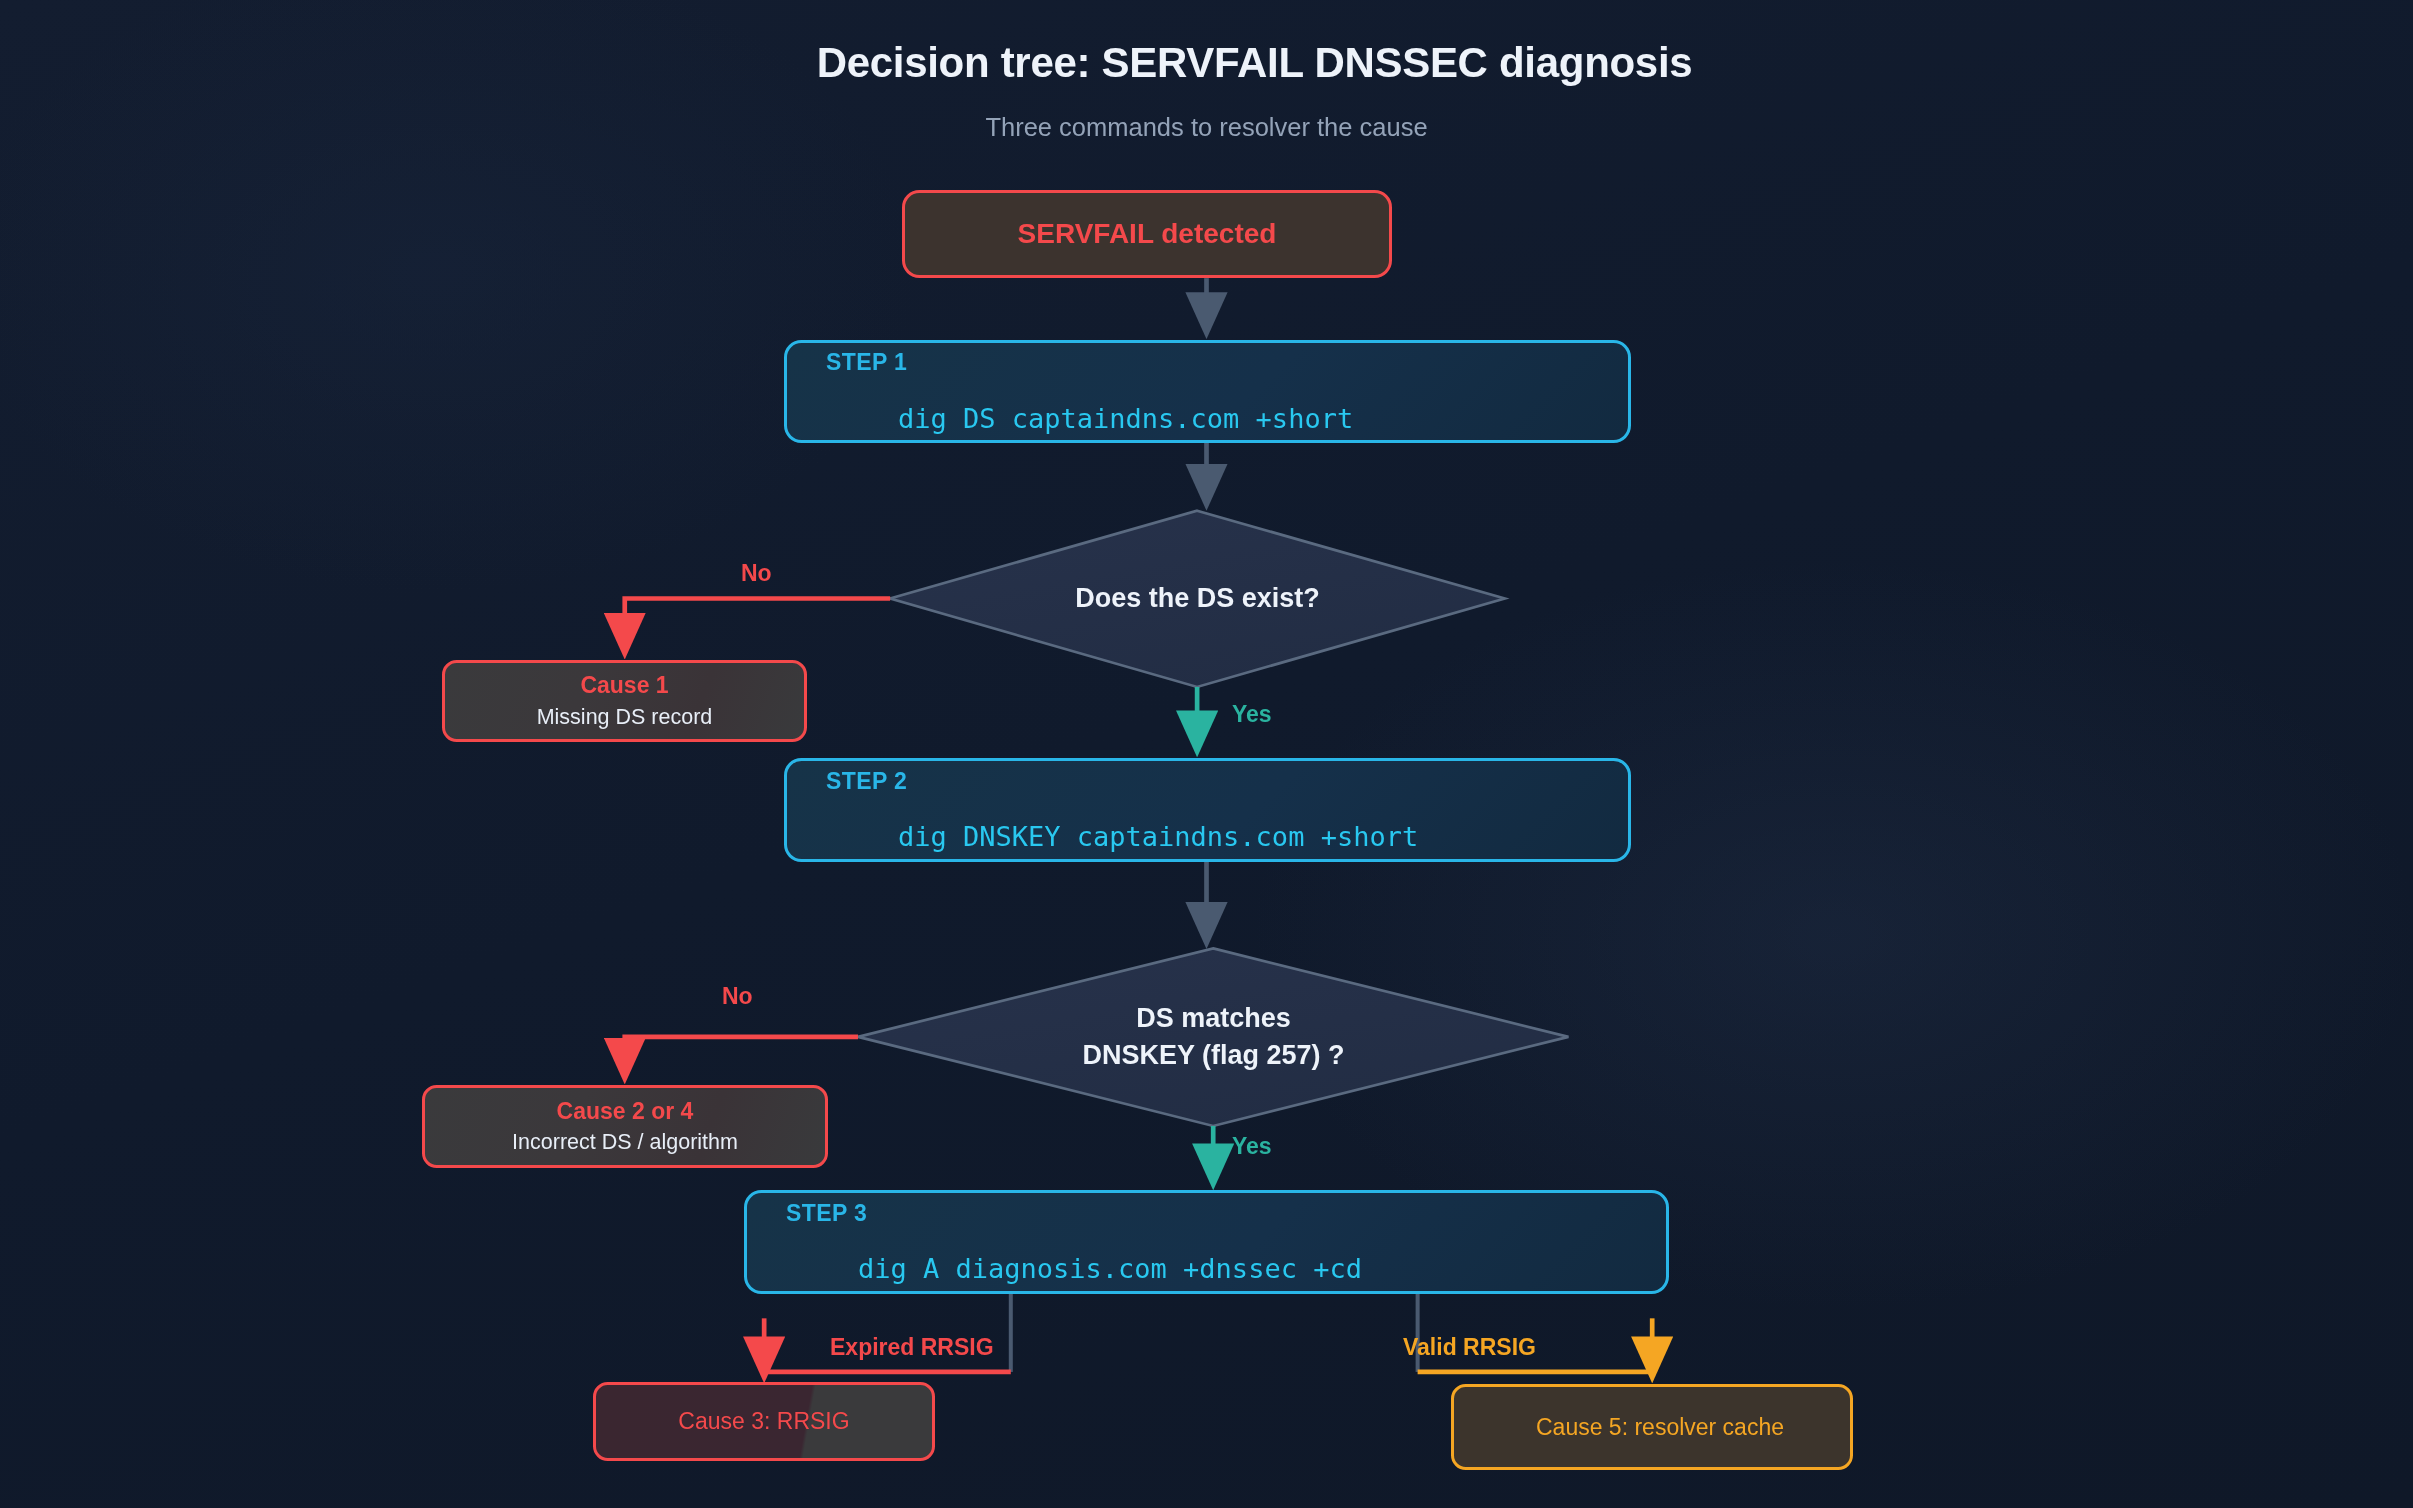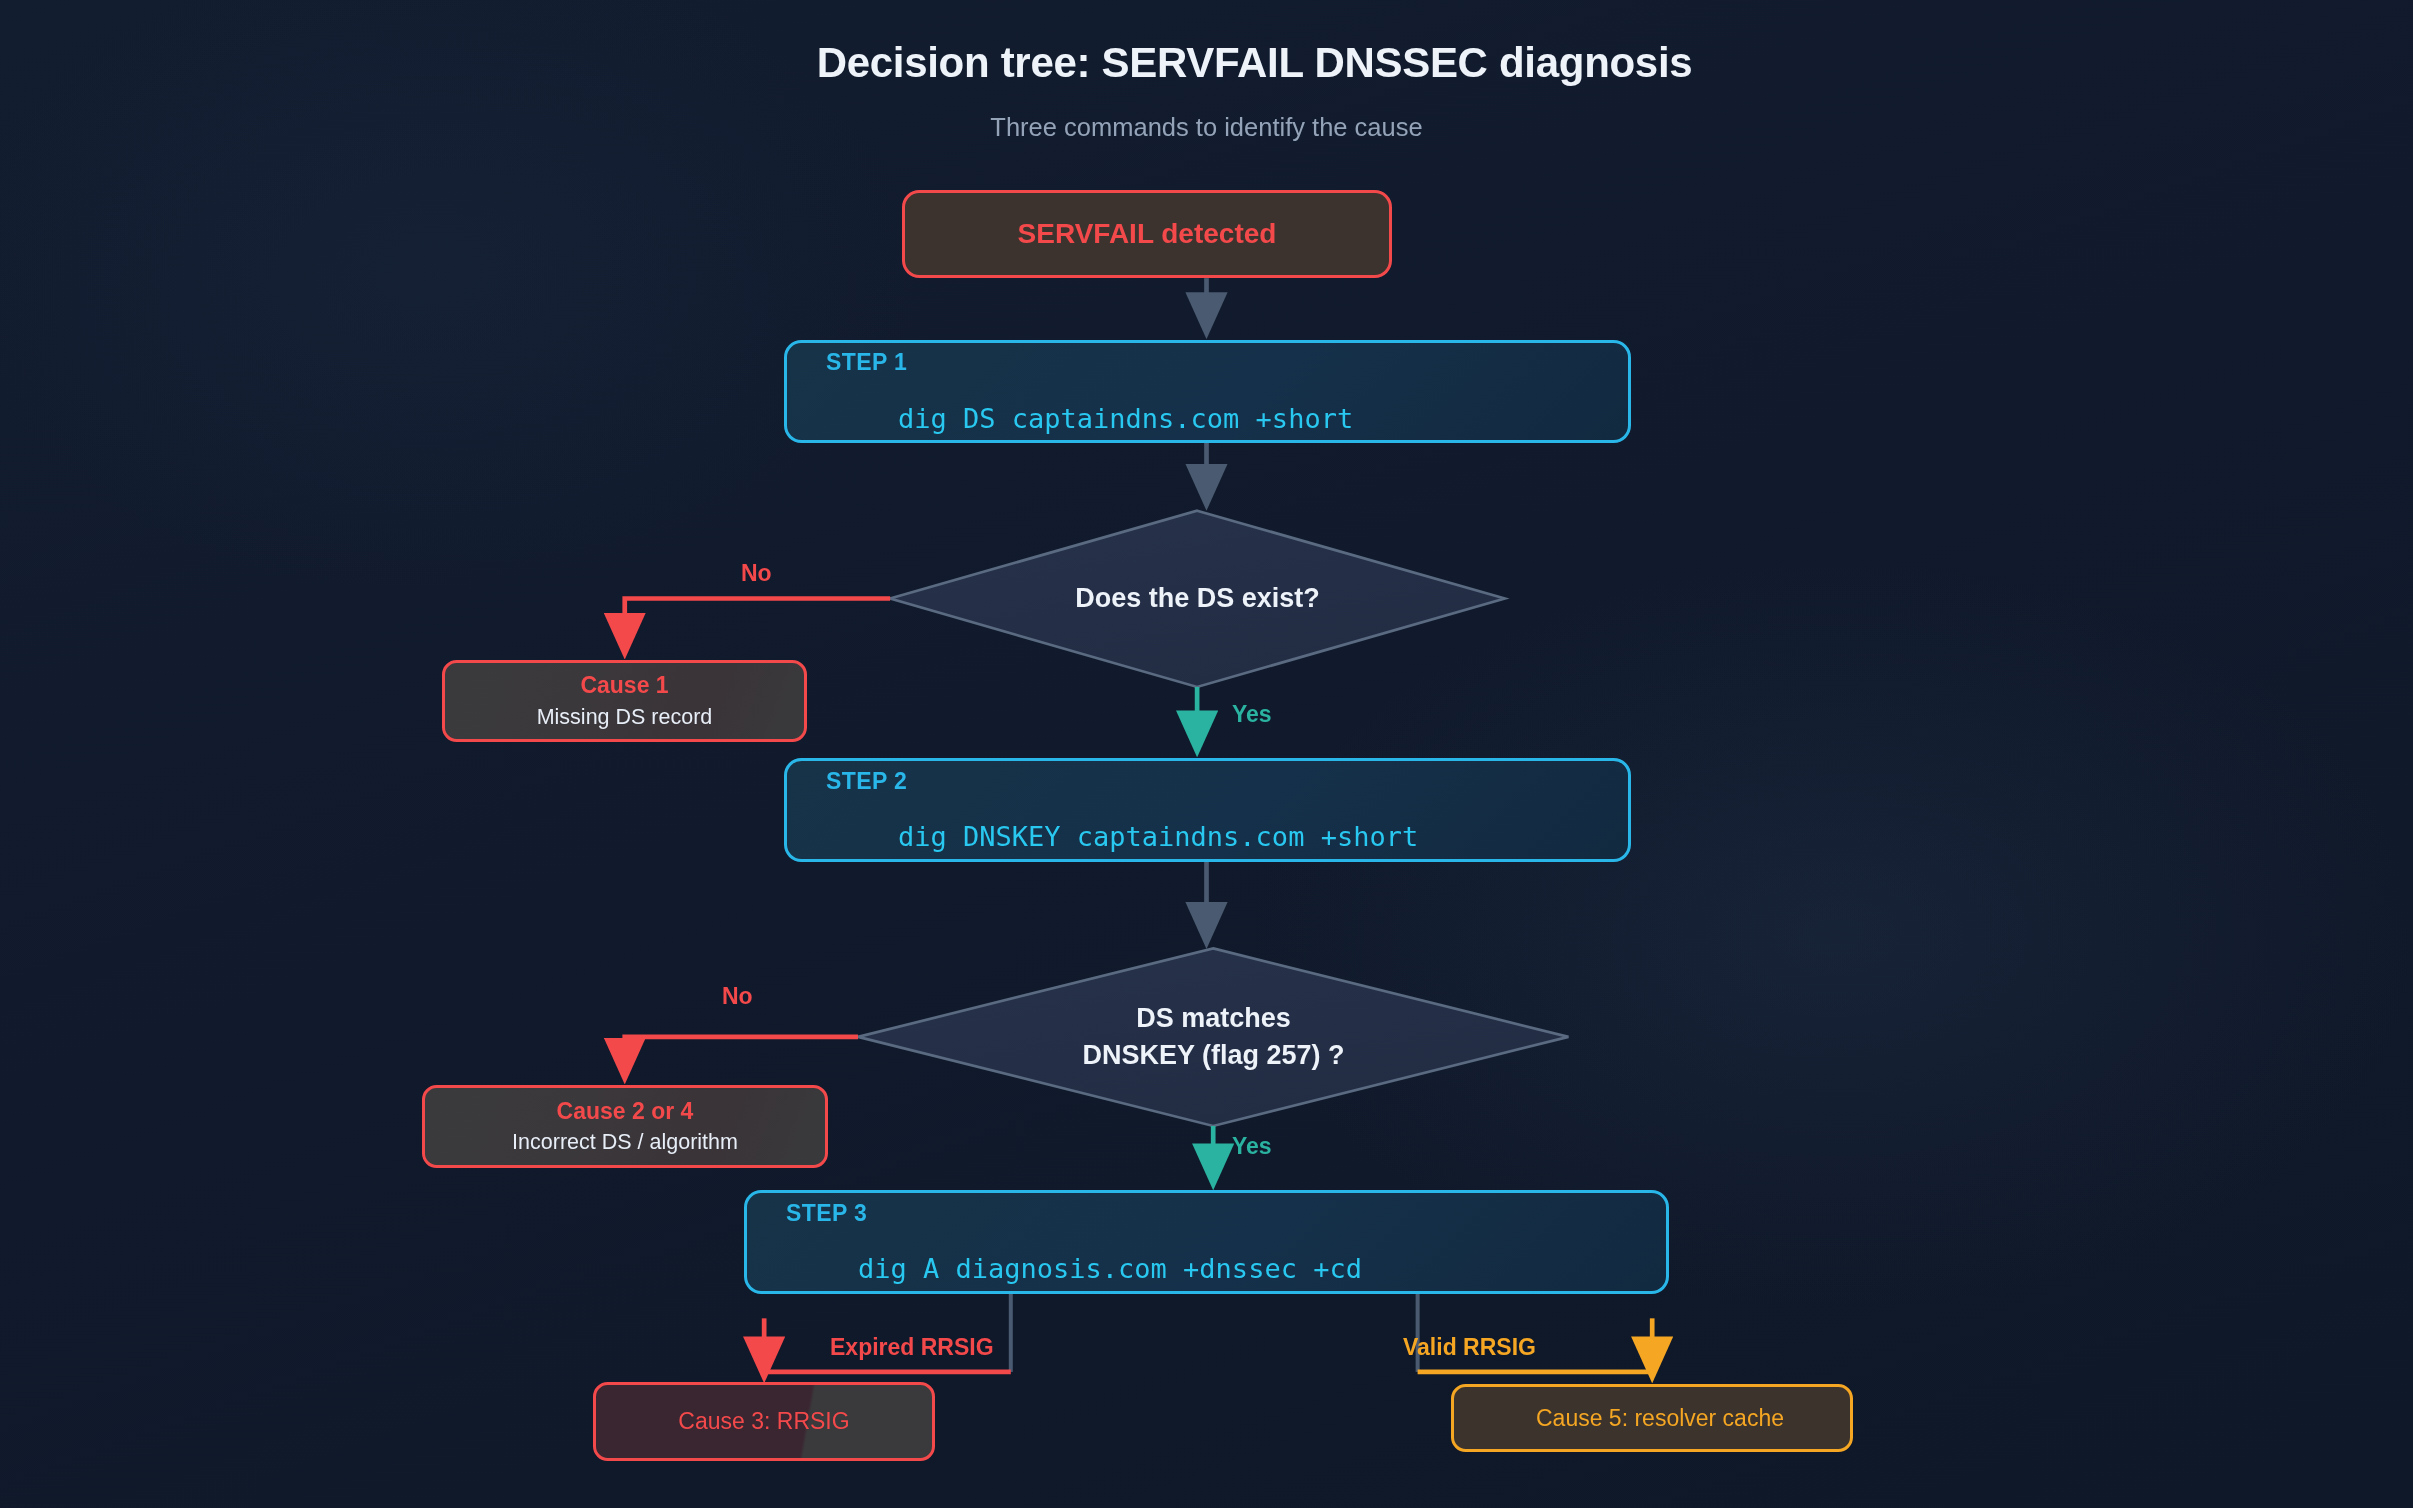--- a/index.html
+++ b/index.html
@@ -76,21 +76,21 @@
   #cause24{left:422px;top:1085px;width:406px;height:83px;}
 
   #cause3{
     left:593px;top:1382px;width:342px;height:79px;
     border:3.4px solid #f4494b;border-radius:14.7px;
     background:linear-gradient(100deg,#3a2630 0%,#3a2631 62%,#3a3a3c 63%,#3a3a3c 100%);
   }
   #cause3 .ttl{font-size:23px;color:#f4494b;font-weight:normal;}
 
   #cause5{
-    left:1451px;top:1384px;width:402px;height:68px;
+    left:1451px;top:1384px;width:402px;height:86px;
     border:3.4px solid #f5a623;border-radius:14.7px;
     background:#3c342c;
     padding-left:16px;
   }
   #cause5 .ttl{font-size:23px;color:#f5a623;font-weight:normal;}
 
   
   .edge-label{position:absolute;font-size:23px;font-weight:bold;white-space:nowrap;}
   .lbl-no1{left:741px;top:560px;color:#f4494b;}
   .lbl-yes1{left:1232px;top:701px;color:#2ab3a0;}
@@ -147,21 +147,21 @@
 
     <path d="M1508,2047 L1140,2047 L1140,2048" stroke="#f4494b" stroke-width="7" fill="none"></path>
     <path d="M1140,2047 L1140,2047" stroke="#f4494b" stroke-width="7" fill="none"></path>
     <path d="M1140,2047 L1140,2048 L1140,2130" stroke="#f4494b" stroke-width="7" fill="none" marker-end="url(#arrRed)" transform="translate(0,-80)"></path>
 
     <path d="M2115,2047 L2465,2047" stroke="#f5a623" stroke-width="7" fill="none"></path>
     <path d="M2465,2047 L2465,2130" stroke="#f5a623" stroke-width="7" fill="none" marker-end="url(#arrOrange)" transform="translate(0,-80)"></path>
   </svg>
 
   <div class="title">Decision tree: SERVFAIL DNSSEC diagnosis</div>
-  <div class="subtitle">Three commands to identify the cause</div>
+  <div class="subtitle">Three commands to resolver the cause</div>
 
   <div class="node start">
     <span class="lbl">SERVFAIL detected</span>
   </div>
 
   <div class="node step" id="step1">
     <span class="kicker">STEP 1</span>
     <span class="cmd">dig DS captaindns.com +short</span>
   </div>
 

